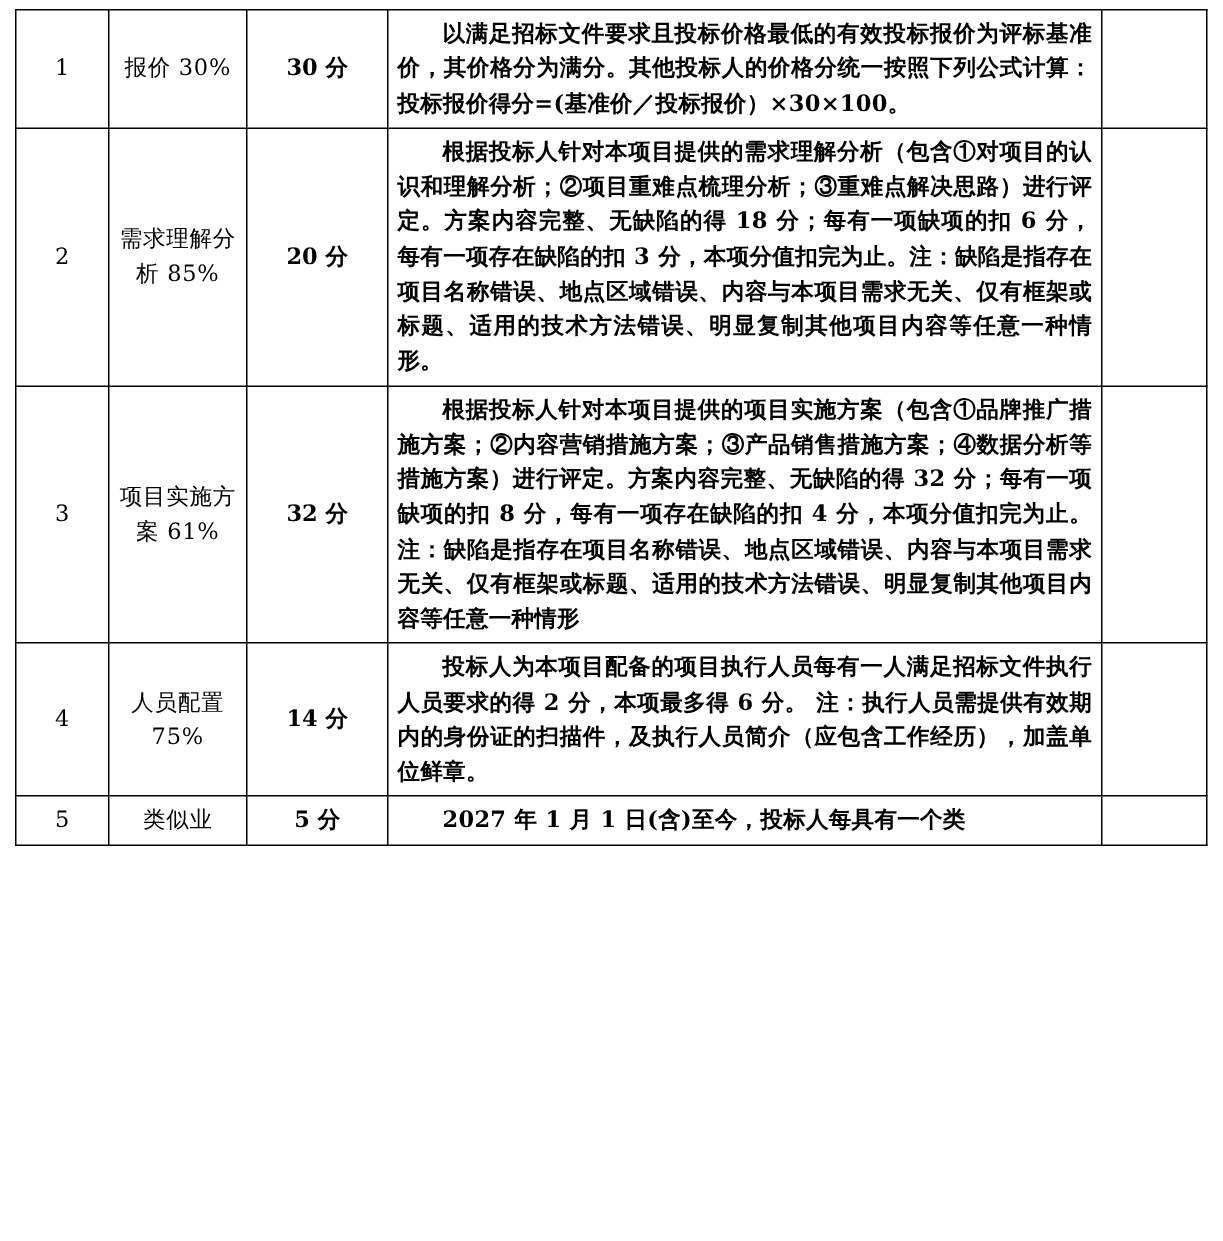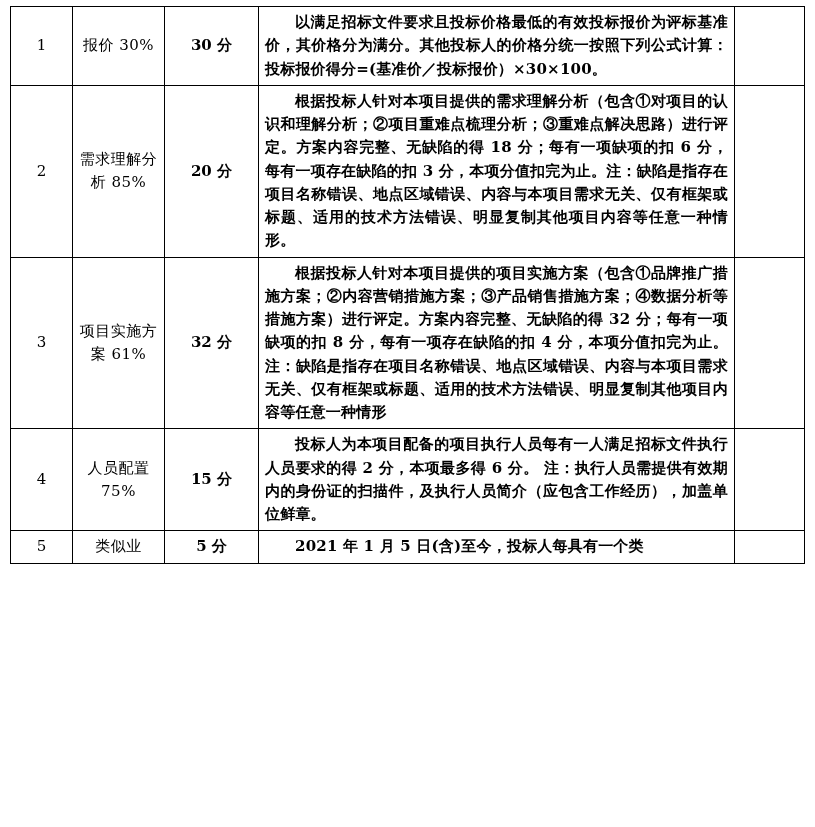--- a/index.html
+++ b/index.html
@@ -121,31 +121,31 @@
         <td class="score-cell">32 分</td>
         <td class="cell-crit">
           <p>根据投标人针对本项目提供的项目实施方案（包含①品牌推广措施方案；②内容营销措施方案；③产品销售措施方案；④数据分析等措施方案）进行评定。方案内容完整、无缺陷的得 32 分；每有一项缺项的扣 8 分，每有一项存在缺陷的扣 4 分，本项分值扣完为止。 注：缺陷是指存在项目名称错误、地点区域错误、内容与本项目需求无关、仅有框架或标题、适用的技术方法错误、明显复制其他项目内容等任意一种情形</p>
         </td>
         <td class="note-cell"></td>
       </tr>
 
       <tr>
         <td class="no-cell">4</td>
         <td class="factor-cell">人员配置 75%</td>
-        <td class="score-cell">15 分</td>
+        <td class="score-cell">14 分</td>
         <td class="cell-crit">
           <p>投标人为本项目配备的项目执行人员每有一人满足招标文件执行人员要求的得 2 分，本项最多得 6 分。 注：执行人员需提供有效期内的身份证的扫描件，及执行人员简介（应包含工作经历），加盖单位鲜章。</p>
         </td>
         <td class="note-cell"></td>
       </tr>
 
       <tr class="row-last">
         <td class="no-cell">5</td>
         <td class="factor-cell">类似业</td>
         <td class="score-cell">5 分</td>
         <td class="cell-crit">
-          <p>2021 年 1 月 5 日(含)至今，投标人每具有一个类</p>
+          <p>2027 年 1 月 1 日(含)至今，投标人每具有一个类</p>
         </td>
         <td class="note-cell"></td>
       </tr>
     </tbody>
   </table>
 </div>
 
 </body></html>

